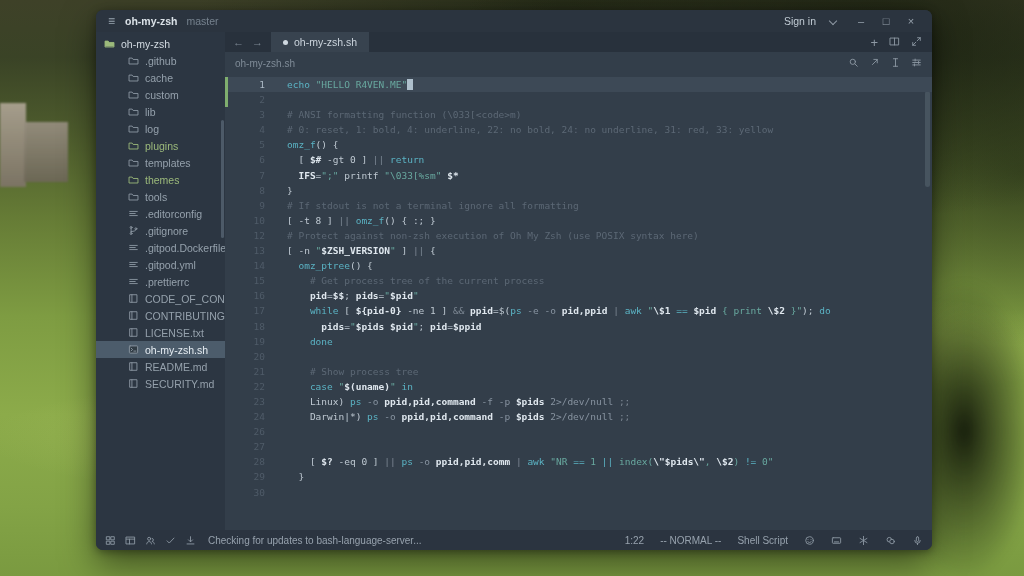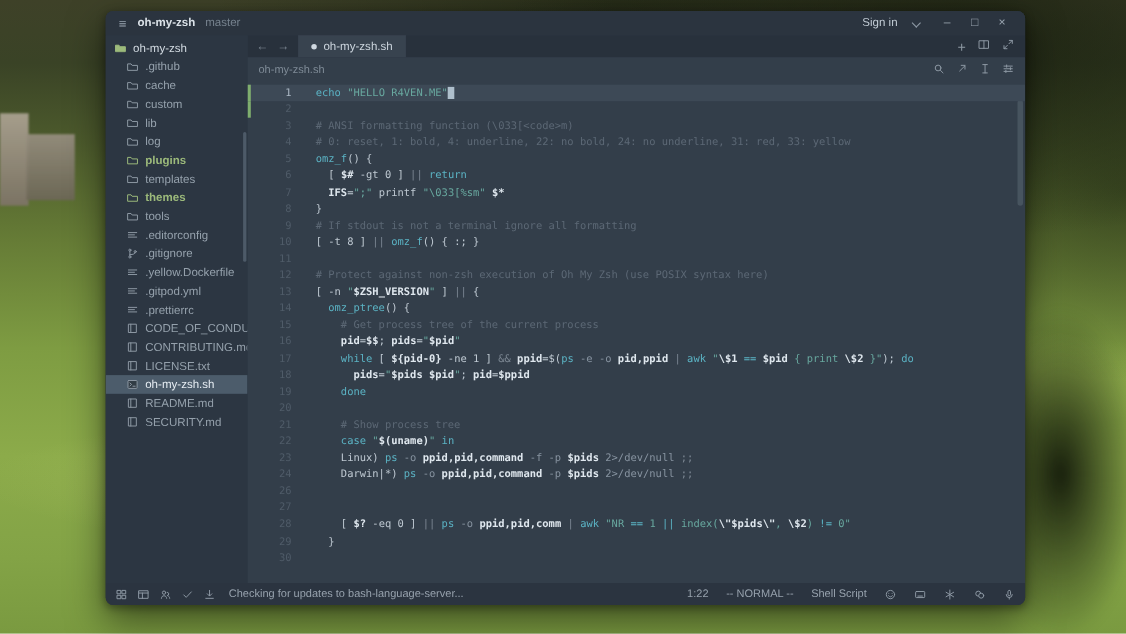--- a/index.html
+++ b/index.html
@@ -38,22 +38,22 @@
   .winbtn { color:#97a2ad; width:18px; text-align:center; font-size:11px; }
   .chev { width:8px; height:8px; position:relative; margin-right:8px; }
   .chev::before { content:""; position:absolute; left:1px; top:1px; width:5px; height:5px;
     border-right:1.2px solid #8e99a4; border-bottom:1.2px solid #8e99a4; transform:rotate(45deg); }
 
   .main { flex:1 1 auto; display:flex; min-height:0; }
 
   
   .sidebar { width:129px; flex:0 0 auto; background:#2c3642; position:relative; padding-top:3px; overflow:hidden; }
   .tree-row { height:17px; display:flex; align-items:center; gap:6px; padding-left:8px; color:#95a1ac; white-space:nowrap; }
-  .tree-row.child { padding-left:19px; }
-  .tree-row.accent { color:#9cba7b;font-weight:bold; }
+  .tree-row.child { padding-left:32px; }
+  .tree-row.accent { color:#9cba7b; }
   .tree-row.accent svg { color:#9cba7b; }
   .tree-row.selected { background:#4c5c6b; color:#e6edf3; }
   .tree-row svg { width:11px; height:11px; flex:0 0 auto; color:#8e99a4; }
   .tree-row.root svg { color:#9cba7b; }
   .tree-row.root { color:#d3dbe2; }
   .tree-label { overflow:hidden; text-overflow:clip; }
   .sb-scroll { position:absolute; right:1px; top:88px; width:3px; height:118px; background:#4d5a68; border-radius:2px; }
 
   
   .editor-col { flex:1 1 auto; display:flex; flex-direction:column; min-width:0; background:#333e4a; }
@@ -223,21 +223,21 @@
               </svg>
             </span>
             <span class="tree-label">.gitignore</span>
           </div>
           <div class="tree-row child">
             <span style="display: inline-flex;">
               <svg viewBox="0 0 16 16" fill="none" stroke="currentColor" stroke-width="1.3" stroke-linecap="round" stroke-linejoin="round">
                 <path d="M2.5 5h11M2.5 8h8M2.5 11h11"></path>
               </svg>
             </span>
-            <span class="tree-label">.yellow.Dockerfile</span>
+            <span class="tree-label">.gitpod.Dockerfile</span>
           </div>
           <div class="tree-row child">
             <span style="display: inline-flex;">
               <svg viewBox="0 0 16 16" fill="none" stroke="currentColor" stroke-width="1.3" stroke-linecap="round" stroke-linejoin="round">
                 <path d="M2.5 5h11M2.5 8h8M2.5 11h11"></path>
               </svg>
             </span>
             <span class="tree-label">.gitpod.yml</span>
           </div>
           <div class="tree-row child">
@@ -352,21 +352,20 @@
       <div class="line active mod"><span class="ln">1</span><span class="k">echo</span><span class="p"> </span><span class="s">"HELLO R4VEN.ME"</span><span class="cur"> </span></div>
           <div class="line mod"><span class="ln">2</span></div>
           <div class="line"><span class="ln">3</span><span class="c"># ANSI formatting function (\033[&lt;code&gt;m)</span></div>
           <div class="line"><span class="ln">4</span><span class="c"># 0: reset, 1: bold, 4: underline, 22: no bold, 24: no underline, 31: red, 33: yellow</span></div>
           <div class="line"><span class="ln">5</span><span class="k">omz_f</span><span class="p">() {</span></div>
           <div class="line"><span class="ln">6</span><span class="g"></span><span class="p">[ </span><span class="v">$#</span><span class="p"> -gt 0 ] </span><span class="o">||</span><span class="p"> </span><span class="k">return</span></div>
           <div class="line"><span class="ln">7</span><span class="g"></span><span class="v">IFS</span><span class="p">=</span><span class="s">";"</span><span class="p"> printf </span><span class="s">"\033[%sm"</span><span class="p"> </span><span class="v">$*</span></div>
           <div class="line"><span class="ln">8</span><span class="p">}</span></div>
           <div class="line"><span class="ln">9</span><span class="c"># If stdout is not a terminal ignore all formatting</span></div>
           <div class="line"><span class="ln">10</span><span class="p">[ -t 8 ] </span><span class="o">||</span><span class="p"> </span><span class="k">omz_f</span><span class="p">() { :; }</span></div>
-          <div class="line"><span class="ln">11</span></div>
           <div class="line"><span class="ln">12</span><span class="c"># Protect against non-zsh execution of Oh My Zsh (use POSIX syntax here)</span></div>
           <div class="line"><span class="ln">13</span><span class="p">[ -n </span><span class="s">"</span><span class="v">$ZSH_VERSION</span><span class="s">"</span><span class="p"> ] </span><span class="o">||</span><span class="p"> {</span></div>
           <div class="line"><span class="ln">14</span><span class="g"></span><span class="k">omz_ptree</span><span class="p">() {</span></div>
           <div class="line"><span class="ln">15</span><span class="g"></span><span class="g"></span><span class="c"># Get process tree of the current process</span></div>
           <div class="line"><span class="ln">16</span><span class="g"></span><span class="g"></span><span class="v">pid</span><span class="p">=</span><span class="v">$$</span><span class="p">; </span><span class="v">pids</span><span class="p">=</span><span class="s">"</span><span class="v">$pid</span><span class="s">"</span></div>
           <div class="line"><span class="ln">17</span><span class="g"></span><span class="g"></span><span class="k">while</span><span class="p"> [ </span><span class="v">${pid-0}</span><span class="p"> -ne 1 ] </span><span class="o">&amp;&amp;</span><span class="p"> </span><span class="v">ppid</span><span class="p">=$(</span><span class="k">ps</span><span class="p"> </span><span class="pa">-e -o</span><span class="p"> </span><span class="v">pid,ppid</span><span class="p"> </span><span class="o">|</span><span class="p"> </span><span class="k">awk</span><span class="p"> </span><span class="s">"</span><span class="v">\$1</span><span class="s"> </span><span class="so">==</span><span class="s"> </span><span class="v">$pid</span><span class="s"> { print </span><span class="v">\$2</span><span class="s"> }"</span><span class="p">); </span><span class="k">do</span></div>
           <div class="line"><span class="ln">18</span><span class="g"></span><span class="g"></span><span class="g"></span><span class="v">pids</span><span class="p">=</span><span class="s">"</span><span class="v">$pids $pid</span><span class="s">"</span><span class="p">; </span><span class="v">pid</span><span class="p">=</span><span class="v">$ppid</span></div>
           <div class="line"><span class="ln">19</span><span class="g"></span><span class="g"></span><span class="k">done</span></div>
           <div class="line"><span class="ln">20</span><span class="g"></span><span class="g"></span></div>
           <div class="line"><span class="ln">21</span><span class="g"></span><span class="g"></span><span class="c"># Show process tree</span></div>

